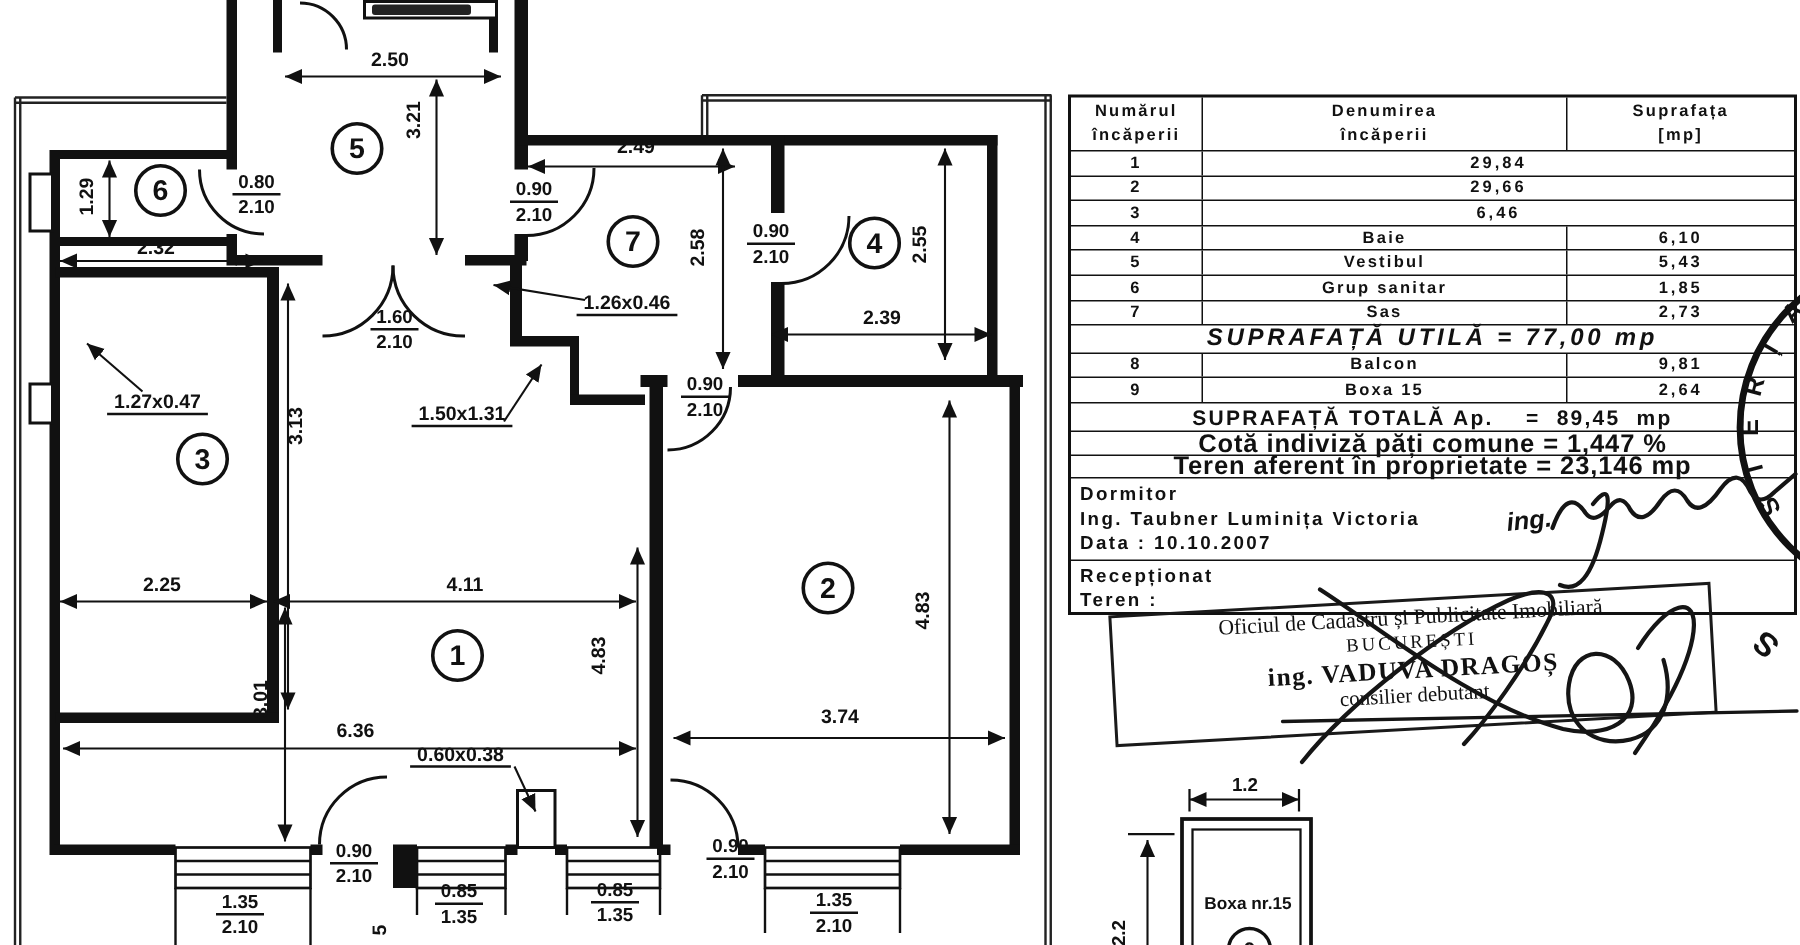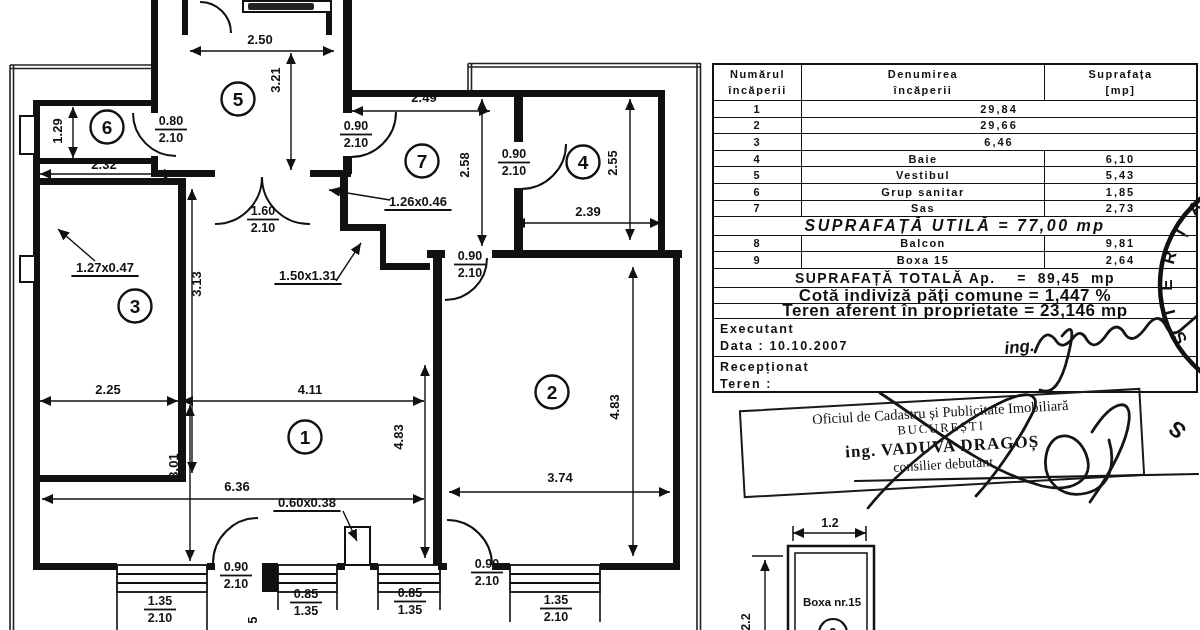--- a/index.html
+++ b/index.html
@@ -101,21 +101,22 @@
       <div class="trow">
         <div class="c c1">9</div>
         <div class="c c2">Boxa 15</div>
         <div class="c c3">2,64</div>
       </div>
     </div>
   <div class="merge m-totala">SUPRAFAȚĂ TOTALĂ Ap.    =  89,45  mp</div>
   <div class="merge m-small">Cotă indiviză păți comune = 1,447 %</div>
   <div class="merge m-small">Teren aferent în proprietate = 23,146 mp</div>
   <div class="exec">
-    <div>Executant</div>
+    <div>Dormitor</div>
+    <div>Ing. Taubner Luminița Victoria</div>
     <div>Data : 10.10.2007</div>
   </div>
   <div class="exec recep">
     <div>Recepționat</div>
     <div>Teren :</div>
   </div>
 </div>
 
 <div class="stampbox">
   <div class="s1">Oficiul de Cadastru și Publicitate Imobiliară</div>

